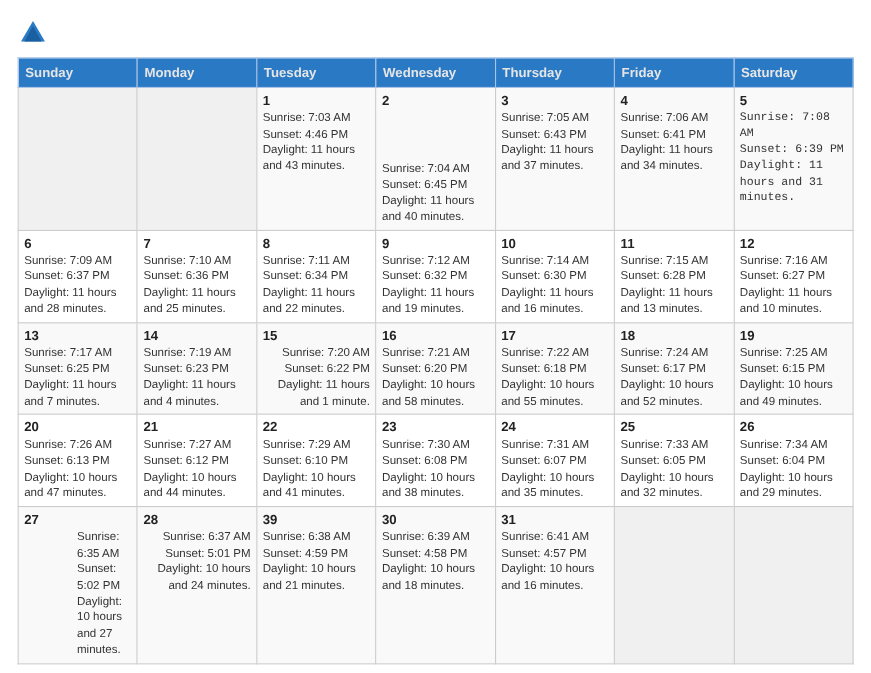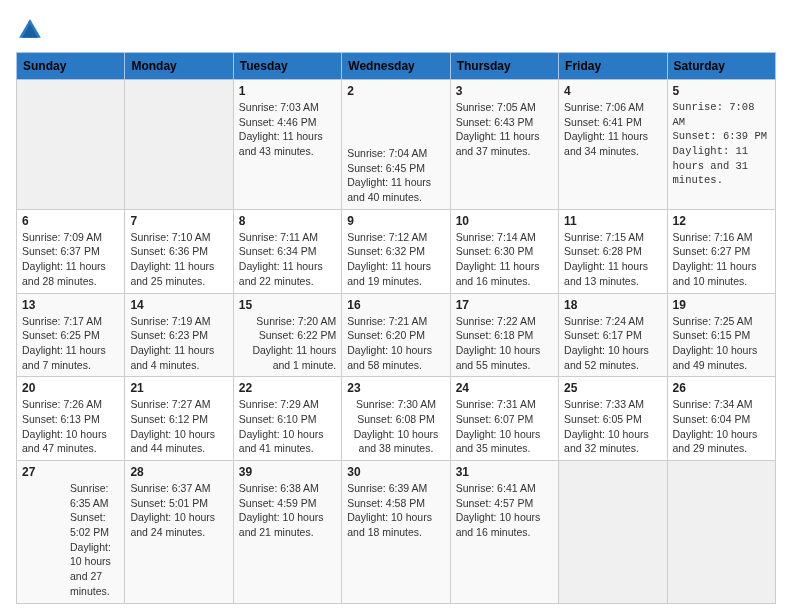--- a/index.html
+++ b/index.html
@@ -44,21 +44,21 @@
       font-size: 14px;
       color: #555;
     }
     .calendar {
       width: 100%;
       border-collapse: collapse;
       font-size: 11px;
     }
     .calendar th {
       background-color: #2979c5;
-      color: #000000;
+      color: #e5e5e5;
       text-align: left;
       padding: 6px 6px;
       font-size: 12px;
       border: 1px solid #aac4e8;
     }
     .calendar td {
       border: 1px solid #ccc;
       vertical-align: top;
       padding: 4px 5px;
       width: calc(100% / 7);
@@ -255,21 +255,21 @@
 Daylight: 10 hours and 44 minutes.</div>
         </td>
         <td>
           <div class="day-number">22</div>
           <div class="day-detail" style="white-space: pre-line;">Sunrise: 7:29 AM
 Sunset: 6:10 PM
 Daylight: 10 hours and 41 minutes.</div>
         </td>
         <td>
           <div class="day-number">23</div>
-          <div class="day-detail" style="white-space: pre-line; text-align: center;">Sunrise: 7:30 AM
+          <div class="day-detail" style="white-space: pre-line;">Sunrise: 7:30 AM
 Sunset: 6:08 PM
 Daylight: 10 hours and 38 minutes.</div>
         </td>
         <td>
           <div class="day-number">24</div>
           <div class="day-detail" style="white-space: pre-line;">Sunrise: 7:31 AM
 Sunset: 6:07 PM
 Daylight: 10 hours and 35 minutes.</div>
         </td>
         <td>
@@ -287,21 +287,21 @@
       </tr>
       <tr>
         <td>
           <div class="day-number">27</div>
           <div class="day-detail" style="white-space: pre-line; margin-left: 48px;">Sunrise: 6:35 AM
 Sunset: 5:02 PM
 Daylight: 10 hours and 27 minutes.</div>
         </td>
         <td>
           <div class="day-number">28</div>
-          <div class="day-detail" style="white-space: pre-line;">Sunrise: 6:37 AM
+          <div class="day-detail" style="white-space: pre-line; text-align: right;">Sunrise: 6:37 AM
 Sunset: 5:01 PM
 Daylight: 10 hours and 24 minutes.</div>
         </td>
         <td>
           <div class="day-number">39</div>
           <div class="day-detail" style="white-space: pre-line;">Sunrise: 6:38 AM
 Sunset: 4:59 PM
 Daylight: 10 hours and 21 minutes.</div>
         </td>
         <td>

